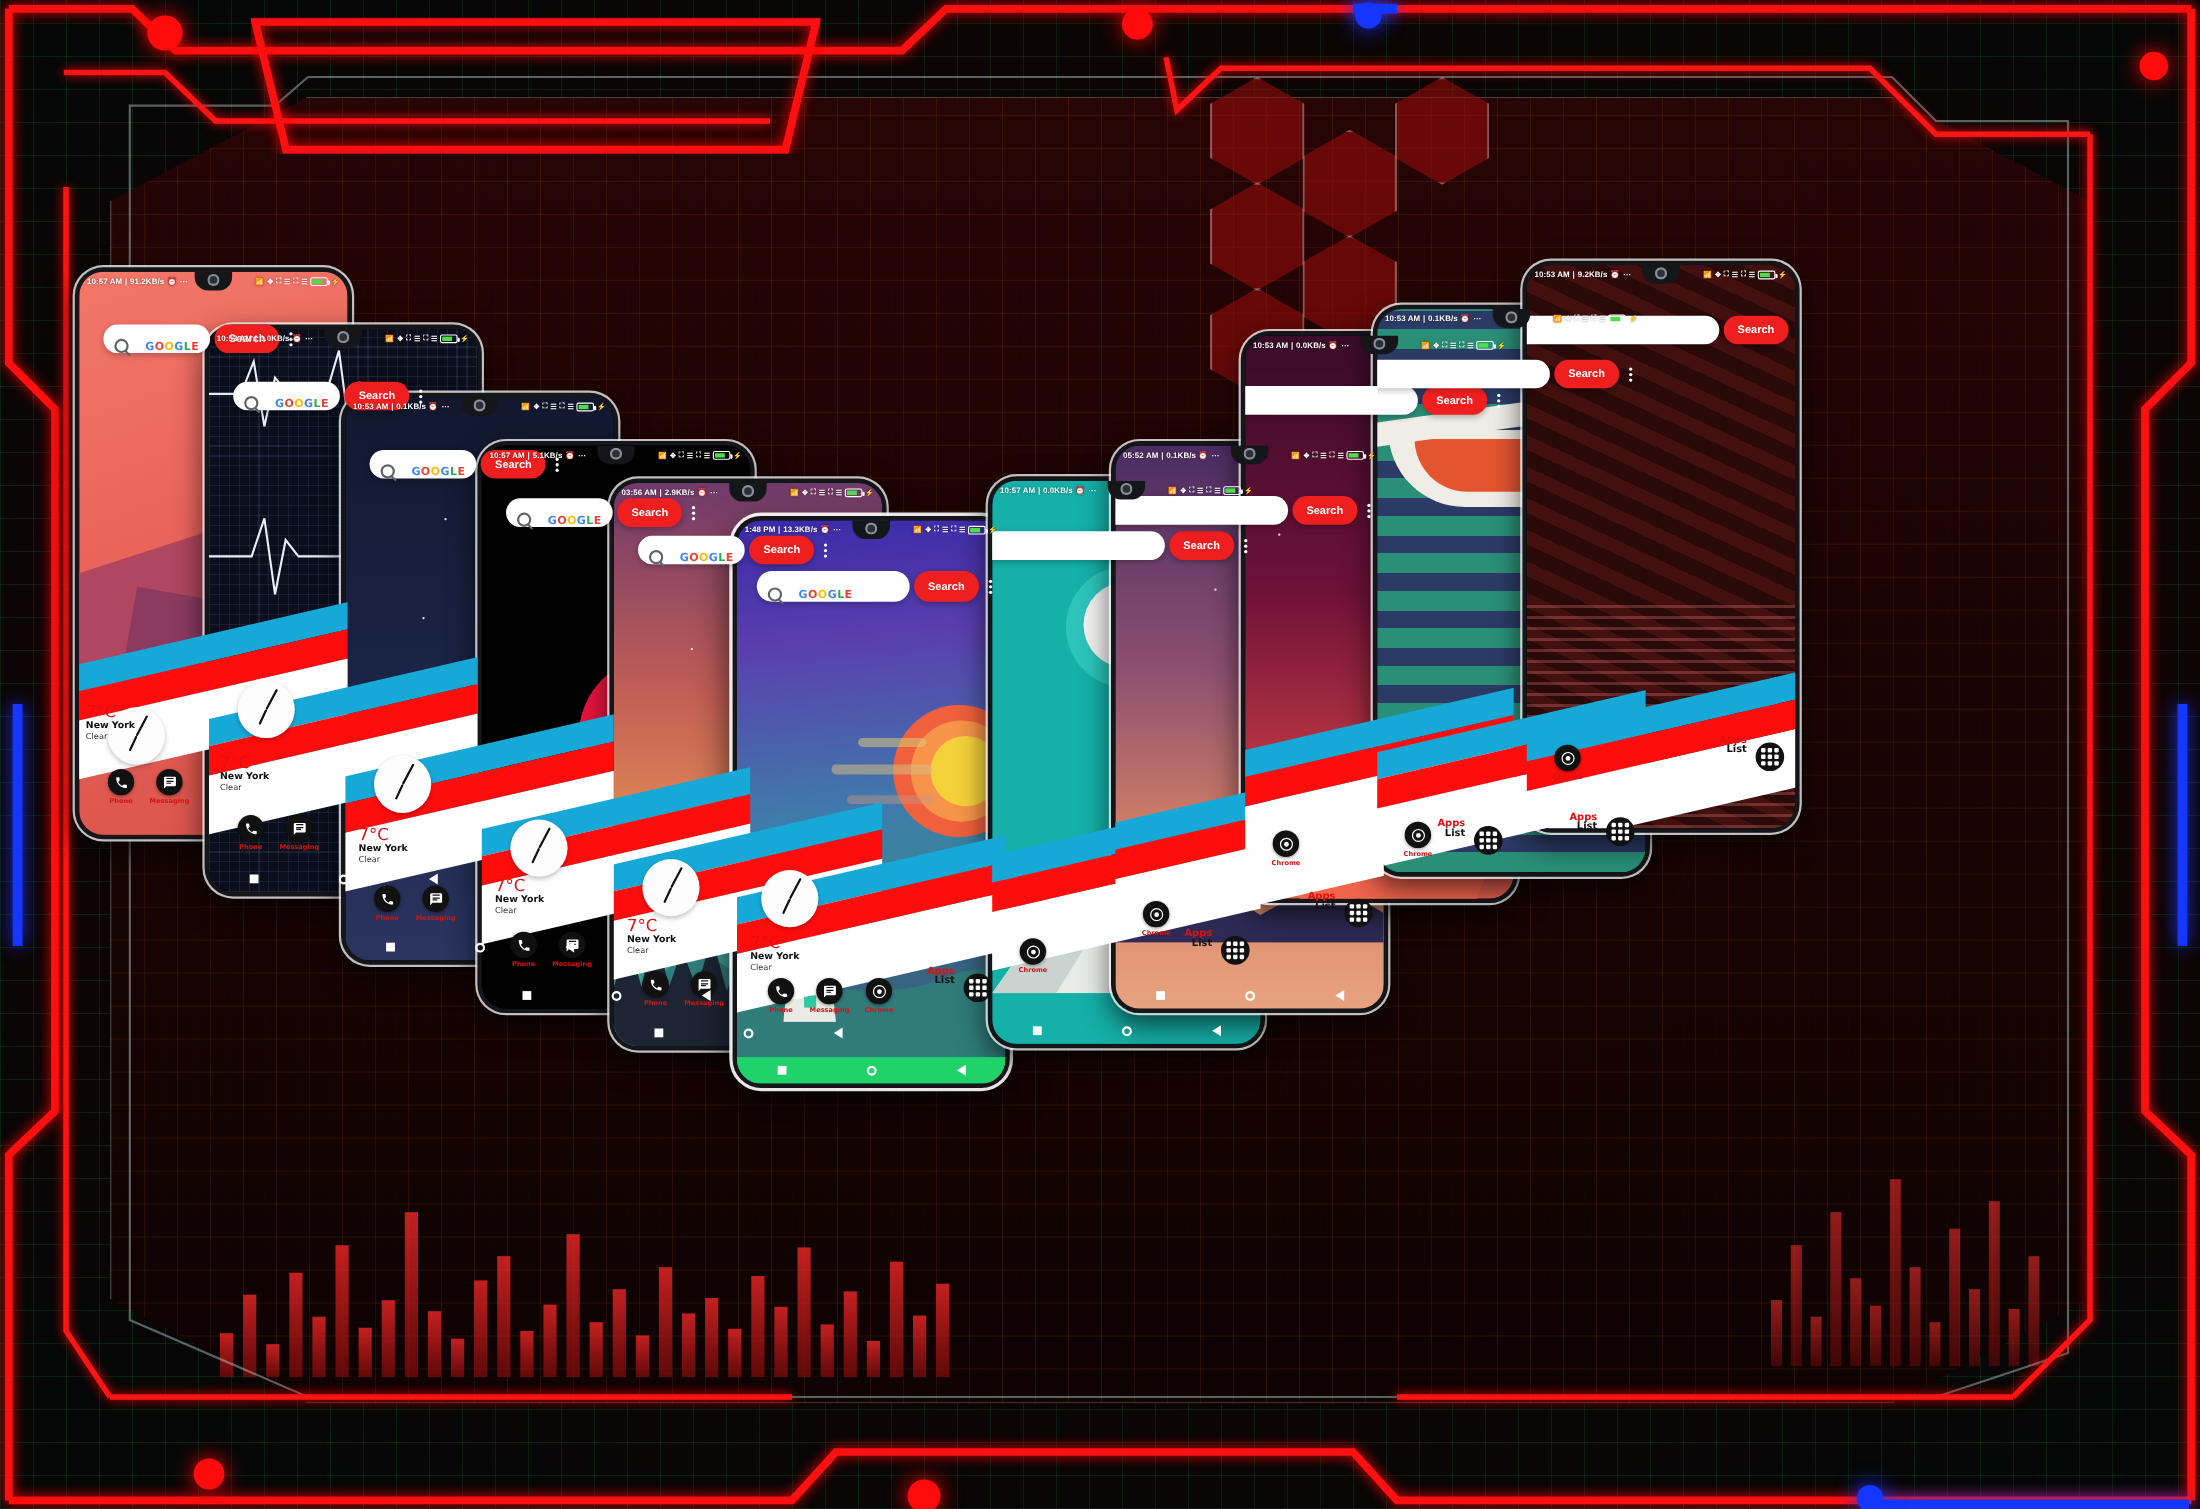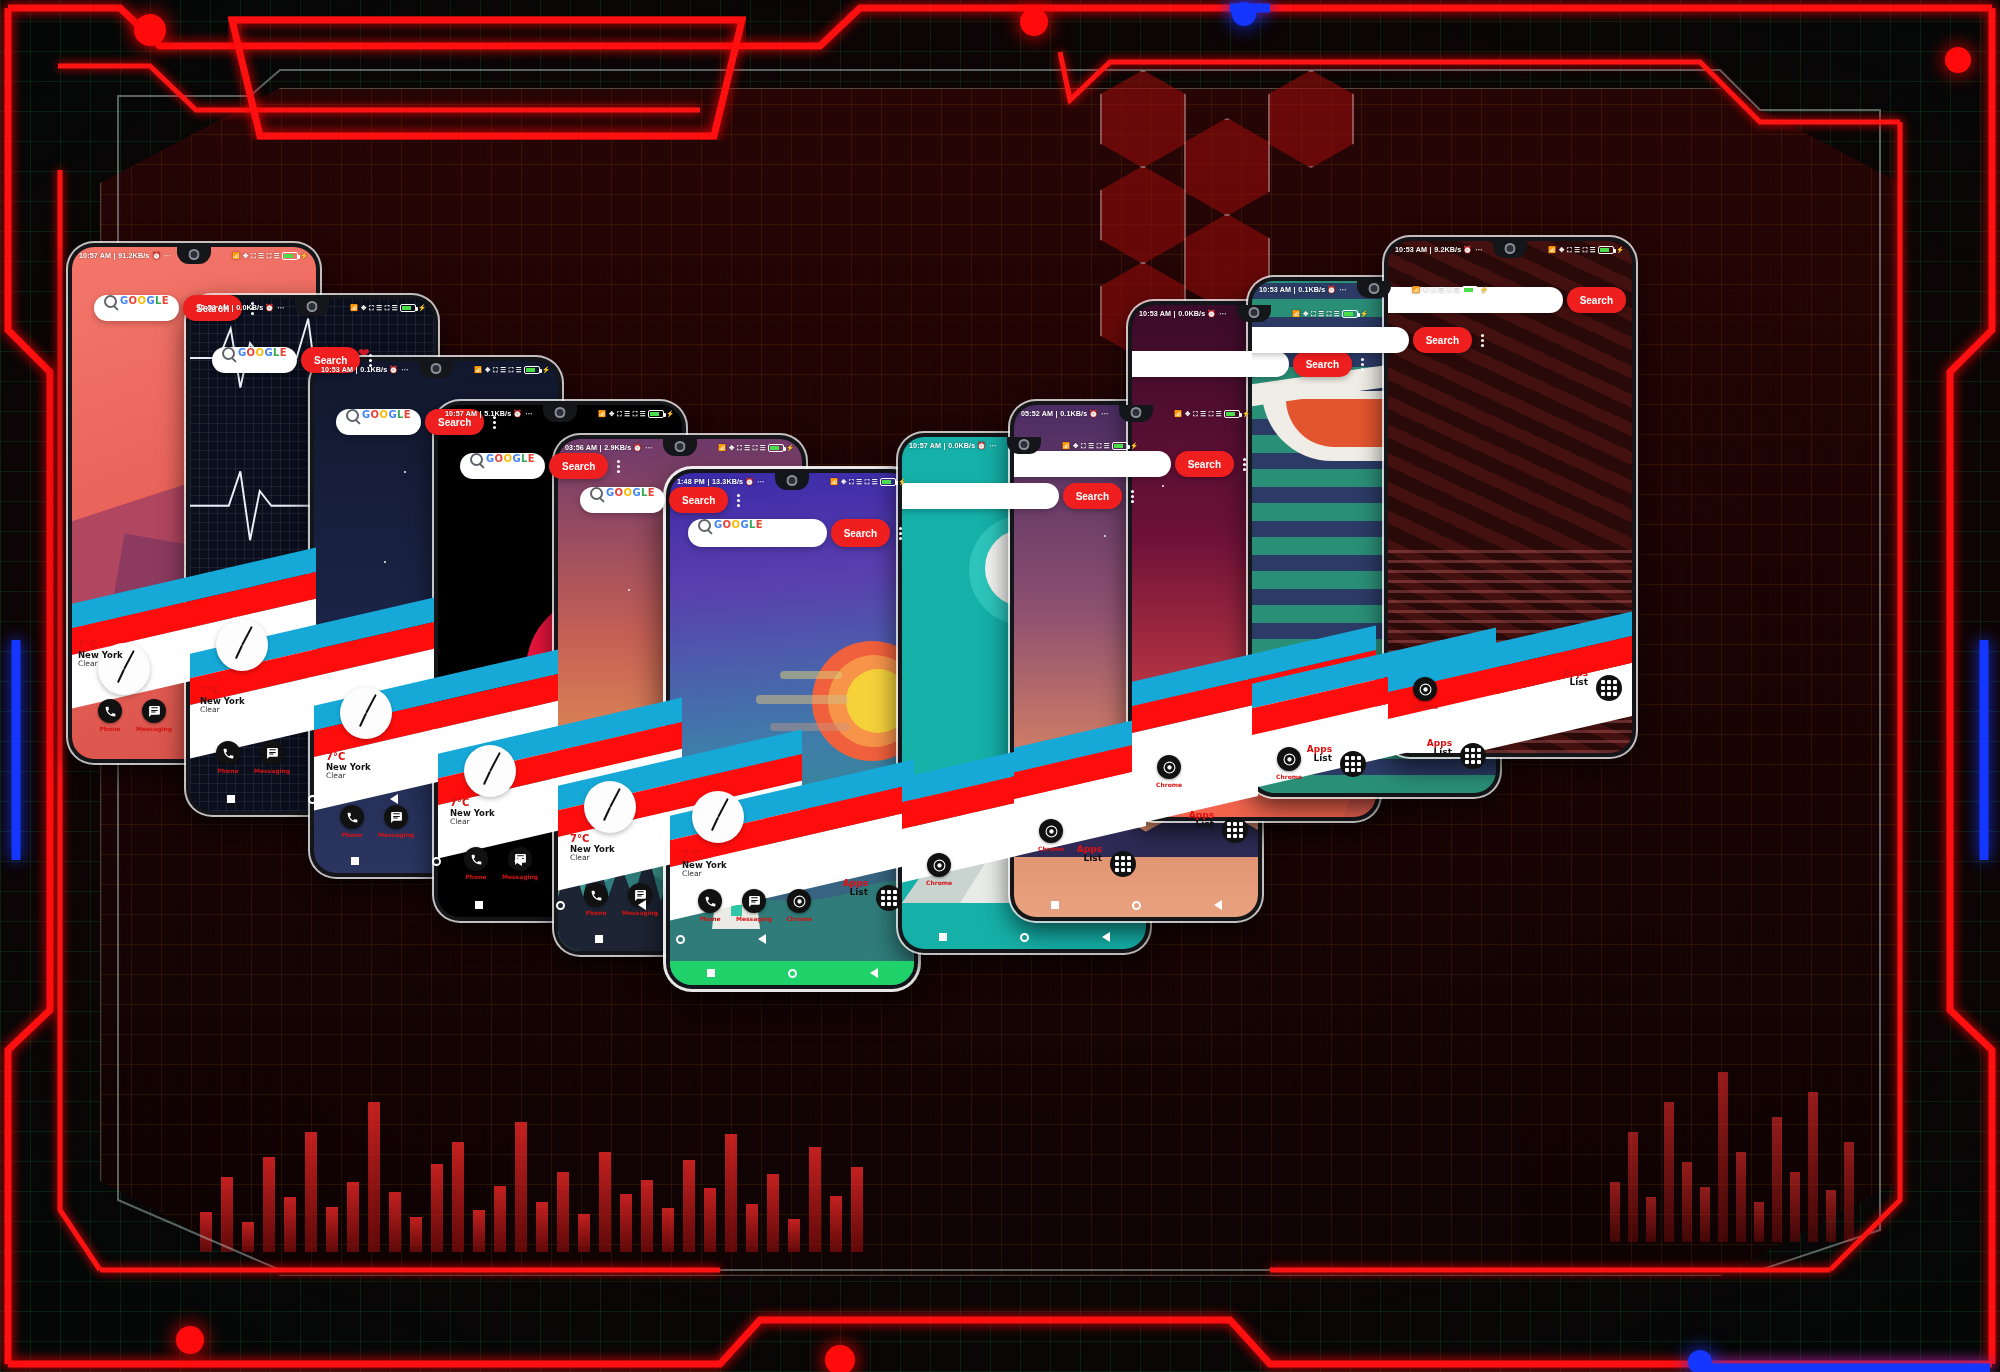--- a/index.html
+++ b/index.html
@@ -90,22 +90,22 @@
   .sb-left { display:flex; align-items:center; gap:2.5px; }
   .sb-right { display:flex; align-items:center; gap:2.5px; font-size:6.5px; }
   .sb-ico { display:inline-block; }
   .batt { display:inline-block; width:16px;height:8px;border:1px solid #fff;border-radius:2px;position:relative;}
   .batt i{position:absolute;left:1px;top:1px;bottom:1px;width:62%;background:#4ade4a;display:block;}
   .batt::after{content:"";position:absolute;right:-3px;top:2px;width:2px;height:4px;background:#fff;border-radius:0 1px 1px 0;}
 
   
   .searchrow { position:absolute; z-index:18; display:flex; align-items:center; gap:4px; }
   .searchpill {
-    background:#fff; border-radius:99px; height:26px; display:flex; align-items:flex-start;
-    padding:0 10px; gap:3px; box-shadow:0 2px 6px rgba(0,0,0,.25);
+    background:#fff; border-radius:99px; height:26px; display:flex; align-items:flex-end;
+    padding:0 10px; gap:15px; box-shadow:0 2px 6px rgba(0,0,0,.25);
   }
   .mag { width:13px;height:13px;border:2px solid #5f6368;border-radius:50%; position:relative; flex:0 0 auto;}
   .mag::after{content:"";position:absolute;right:-4px;bottom:-3px;width:6px;height:2px;background:#5f6368;transform:rotate(45deg);border-radius:1px;}
   .gword { font-family:"DejaVu Sans", sans-serif; font-weight:bold; font-size:10px; letter-spacing:.4px;}
   .gword span:nth-child(1){color:#4285F4}
   .gword span:nth-child(2){color:#EA4335}
   .gword span:nth-child(3){color:#FBBC05}
   .gword span:nth-child(4){color:#4285F4}
   .gword span:nth-child(5){color:#34A853}
   .gword span:nth-child(6){color:#EA4335}
@@ -126,21 +126,21 @@
   
   .clockw {
     position:absolute; width:52px;height:52px;border-radius:50%;background:#fdfdfd; z-index:16;
     box-shadow:0 2px 5px rgba(0,0,0,.25);
   }
   .clockw .h,.clockw .m{ position:absolute; left:50%; bottom:50%; background:#111; transform-origin:bottom center; border-radius:2px;}
   .clockw .h{ width:2.4px;height:15px; transform:translateX(-50%) rotate(205deg); }
   .clockw .m{ width:1.8px;height:21px; transform:translateX(-50%) rotate(28deg); }
 
   .wtext { position:absolute; z-index:17; line-height:1.15; }
-  .wtext .t { color:#e01010; font-weight:bold; font-size:10px; font-family:"DejaVu Sans",sans-serif;}
+  .wtext .t { color:#e01010; font-weight:normal; font-size:15px; font-family:"DejaVu Sans",sans-serif;}
   .wtext .c { color:#111; font-weight:bold; font-size:8.5px; font-family:"DejaVu Sans",sans-serif;}
   .wtext .s { color:#333; font-size:7.5px; font-family:"DejaVu Sans",sans-serif;}
 
   
   .dock { position:absolute; z-index:18; display:flex; align-items:flex-start; gap:14px; }
   .dockitem{ display:flex;flex-direction:column;align-items:center;gap:2px; }
   .dockcircle{ width:24px;height:24px;border-radius:50%;background:#111;display:flex;align-items:center;justify-content:center;box-shadow:0 1px 3px rgba(0,0,0,.4);}
   .dockcircle svg{ width:13px;height:13px;fill:#fff;}
   .docklbl{ font-size:6px;color:#d41313;font-weight:bold;font-family:"DejaVu Sans",sans-serif;}
   .appsgrid{ width:26px;height:26px;border-radius:50%;background:#111;display:grid;grid-template-columns:repeat(3,1fr);grid-template-rows:repeat(3,1fr);gap:1.5px;padding:5px;}

